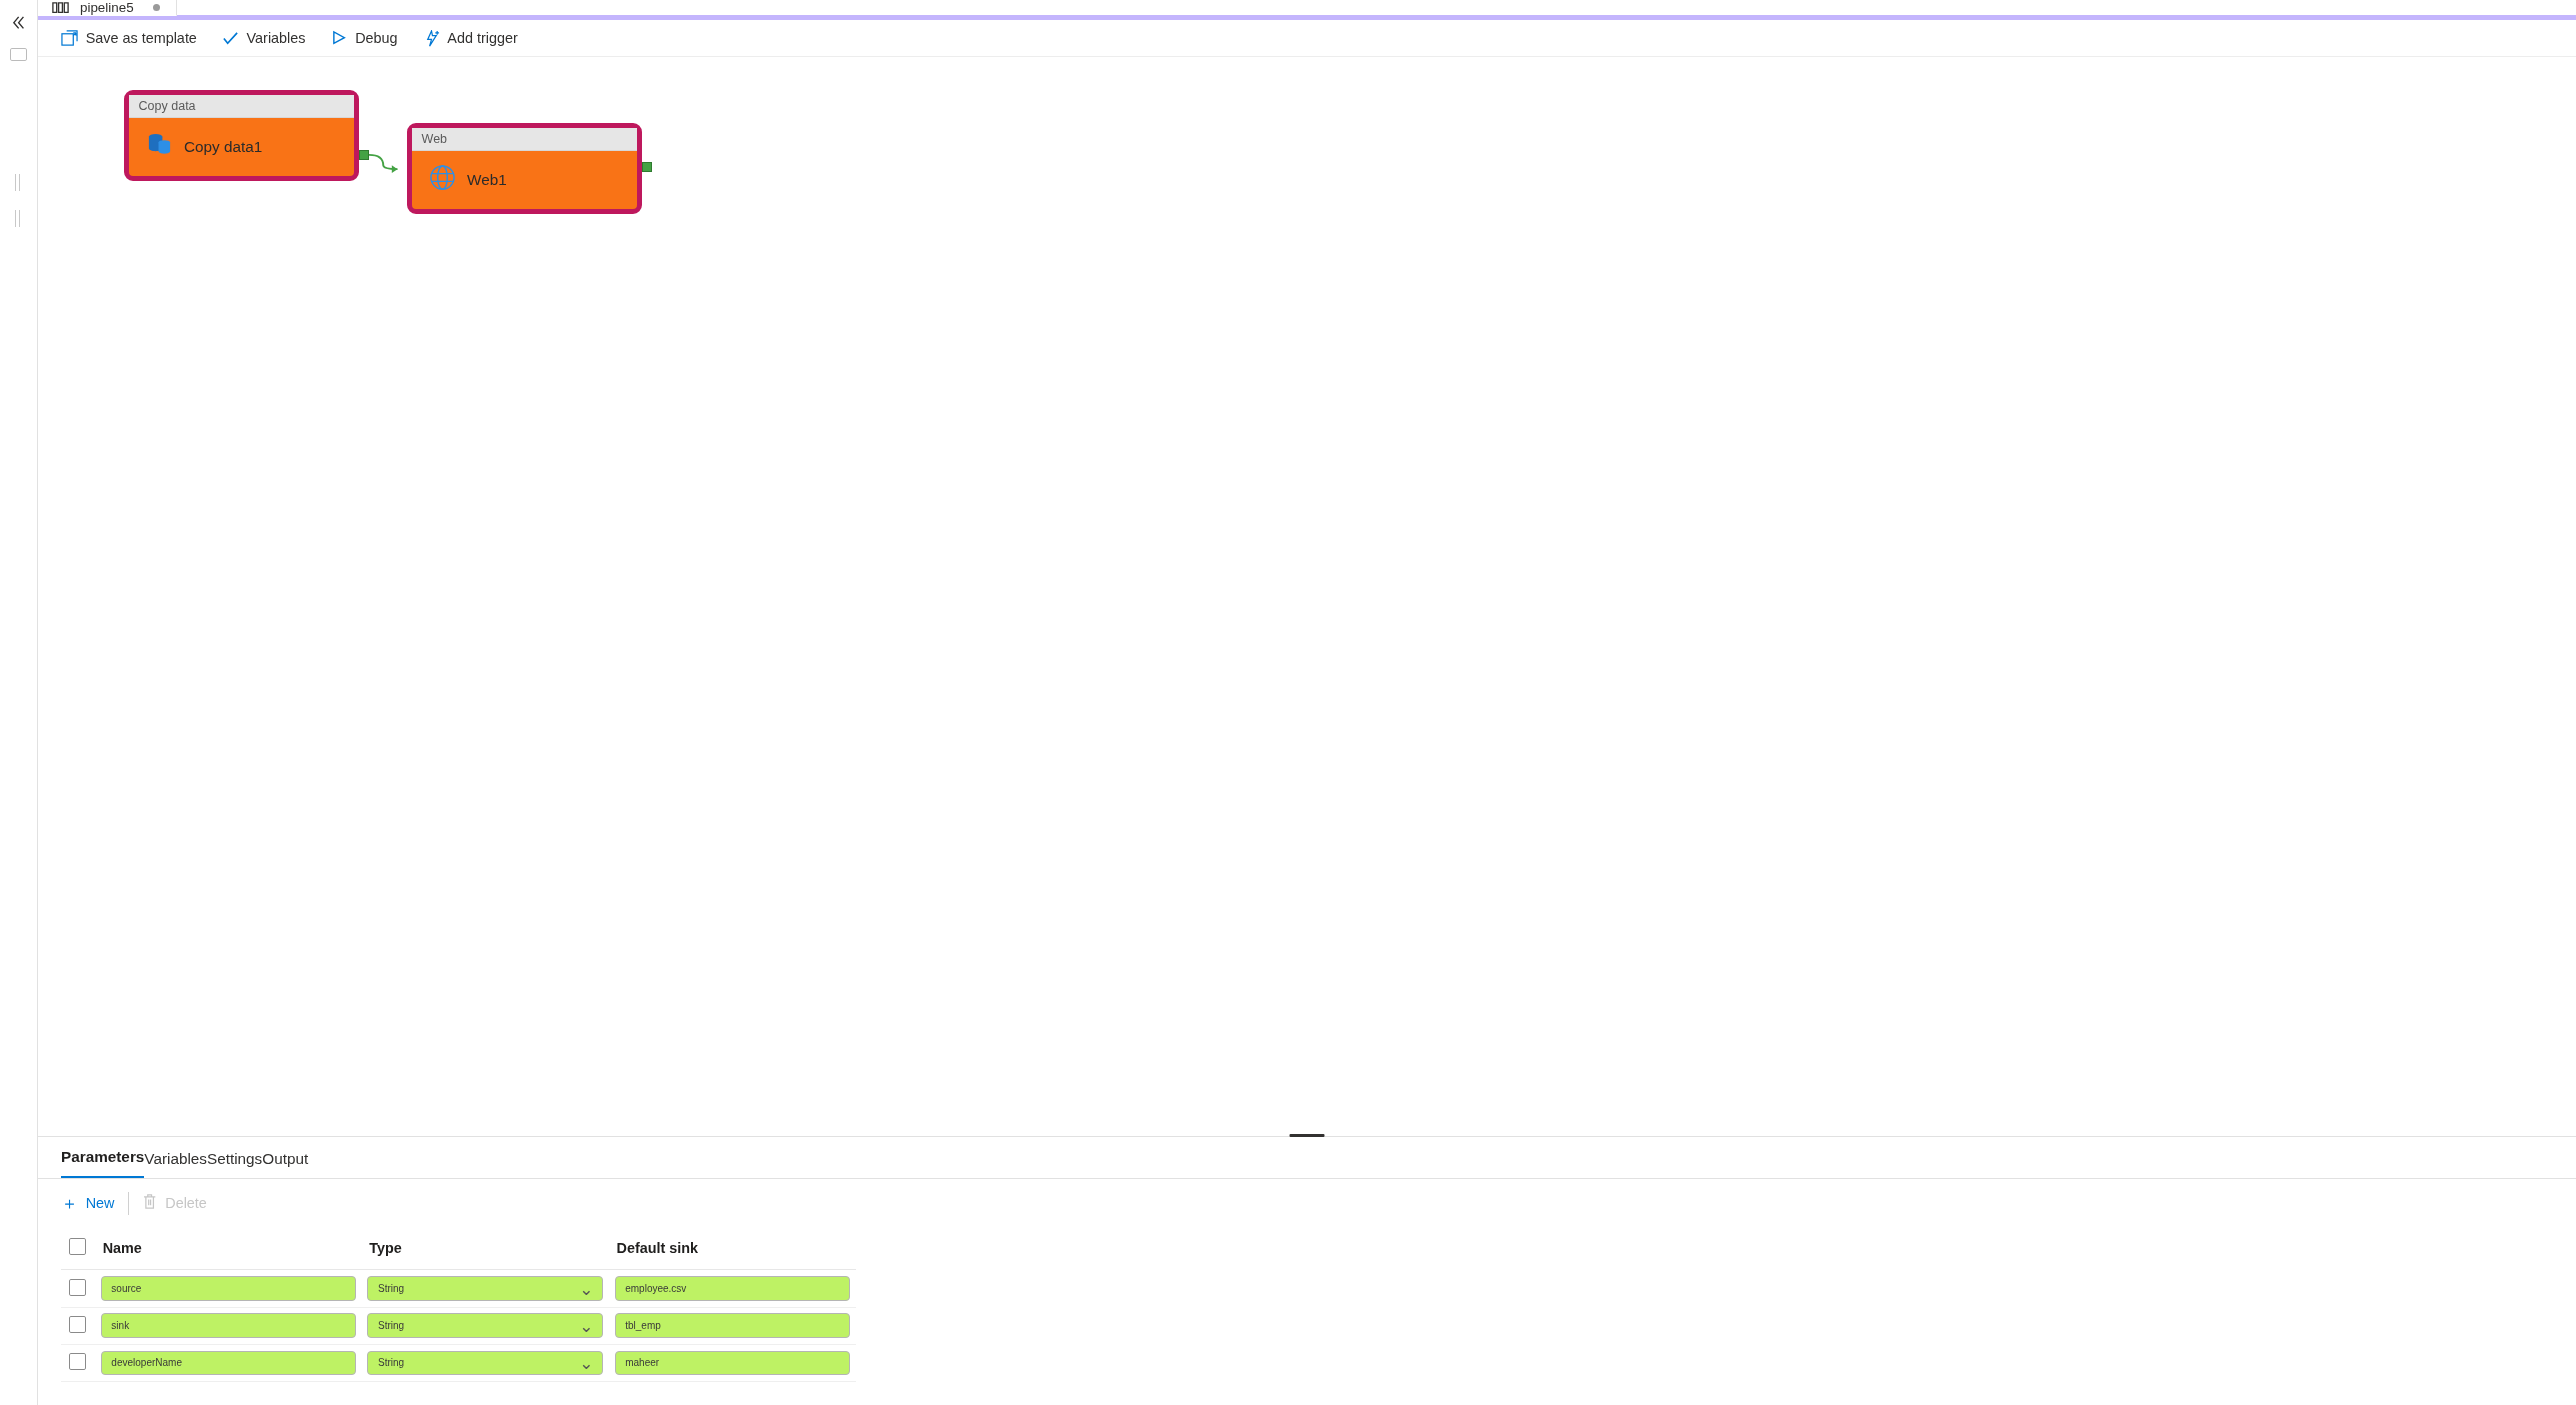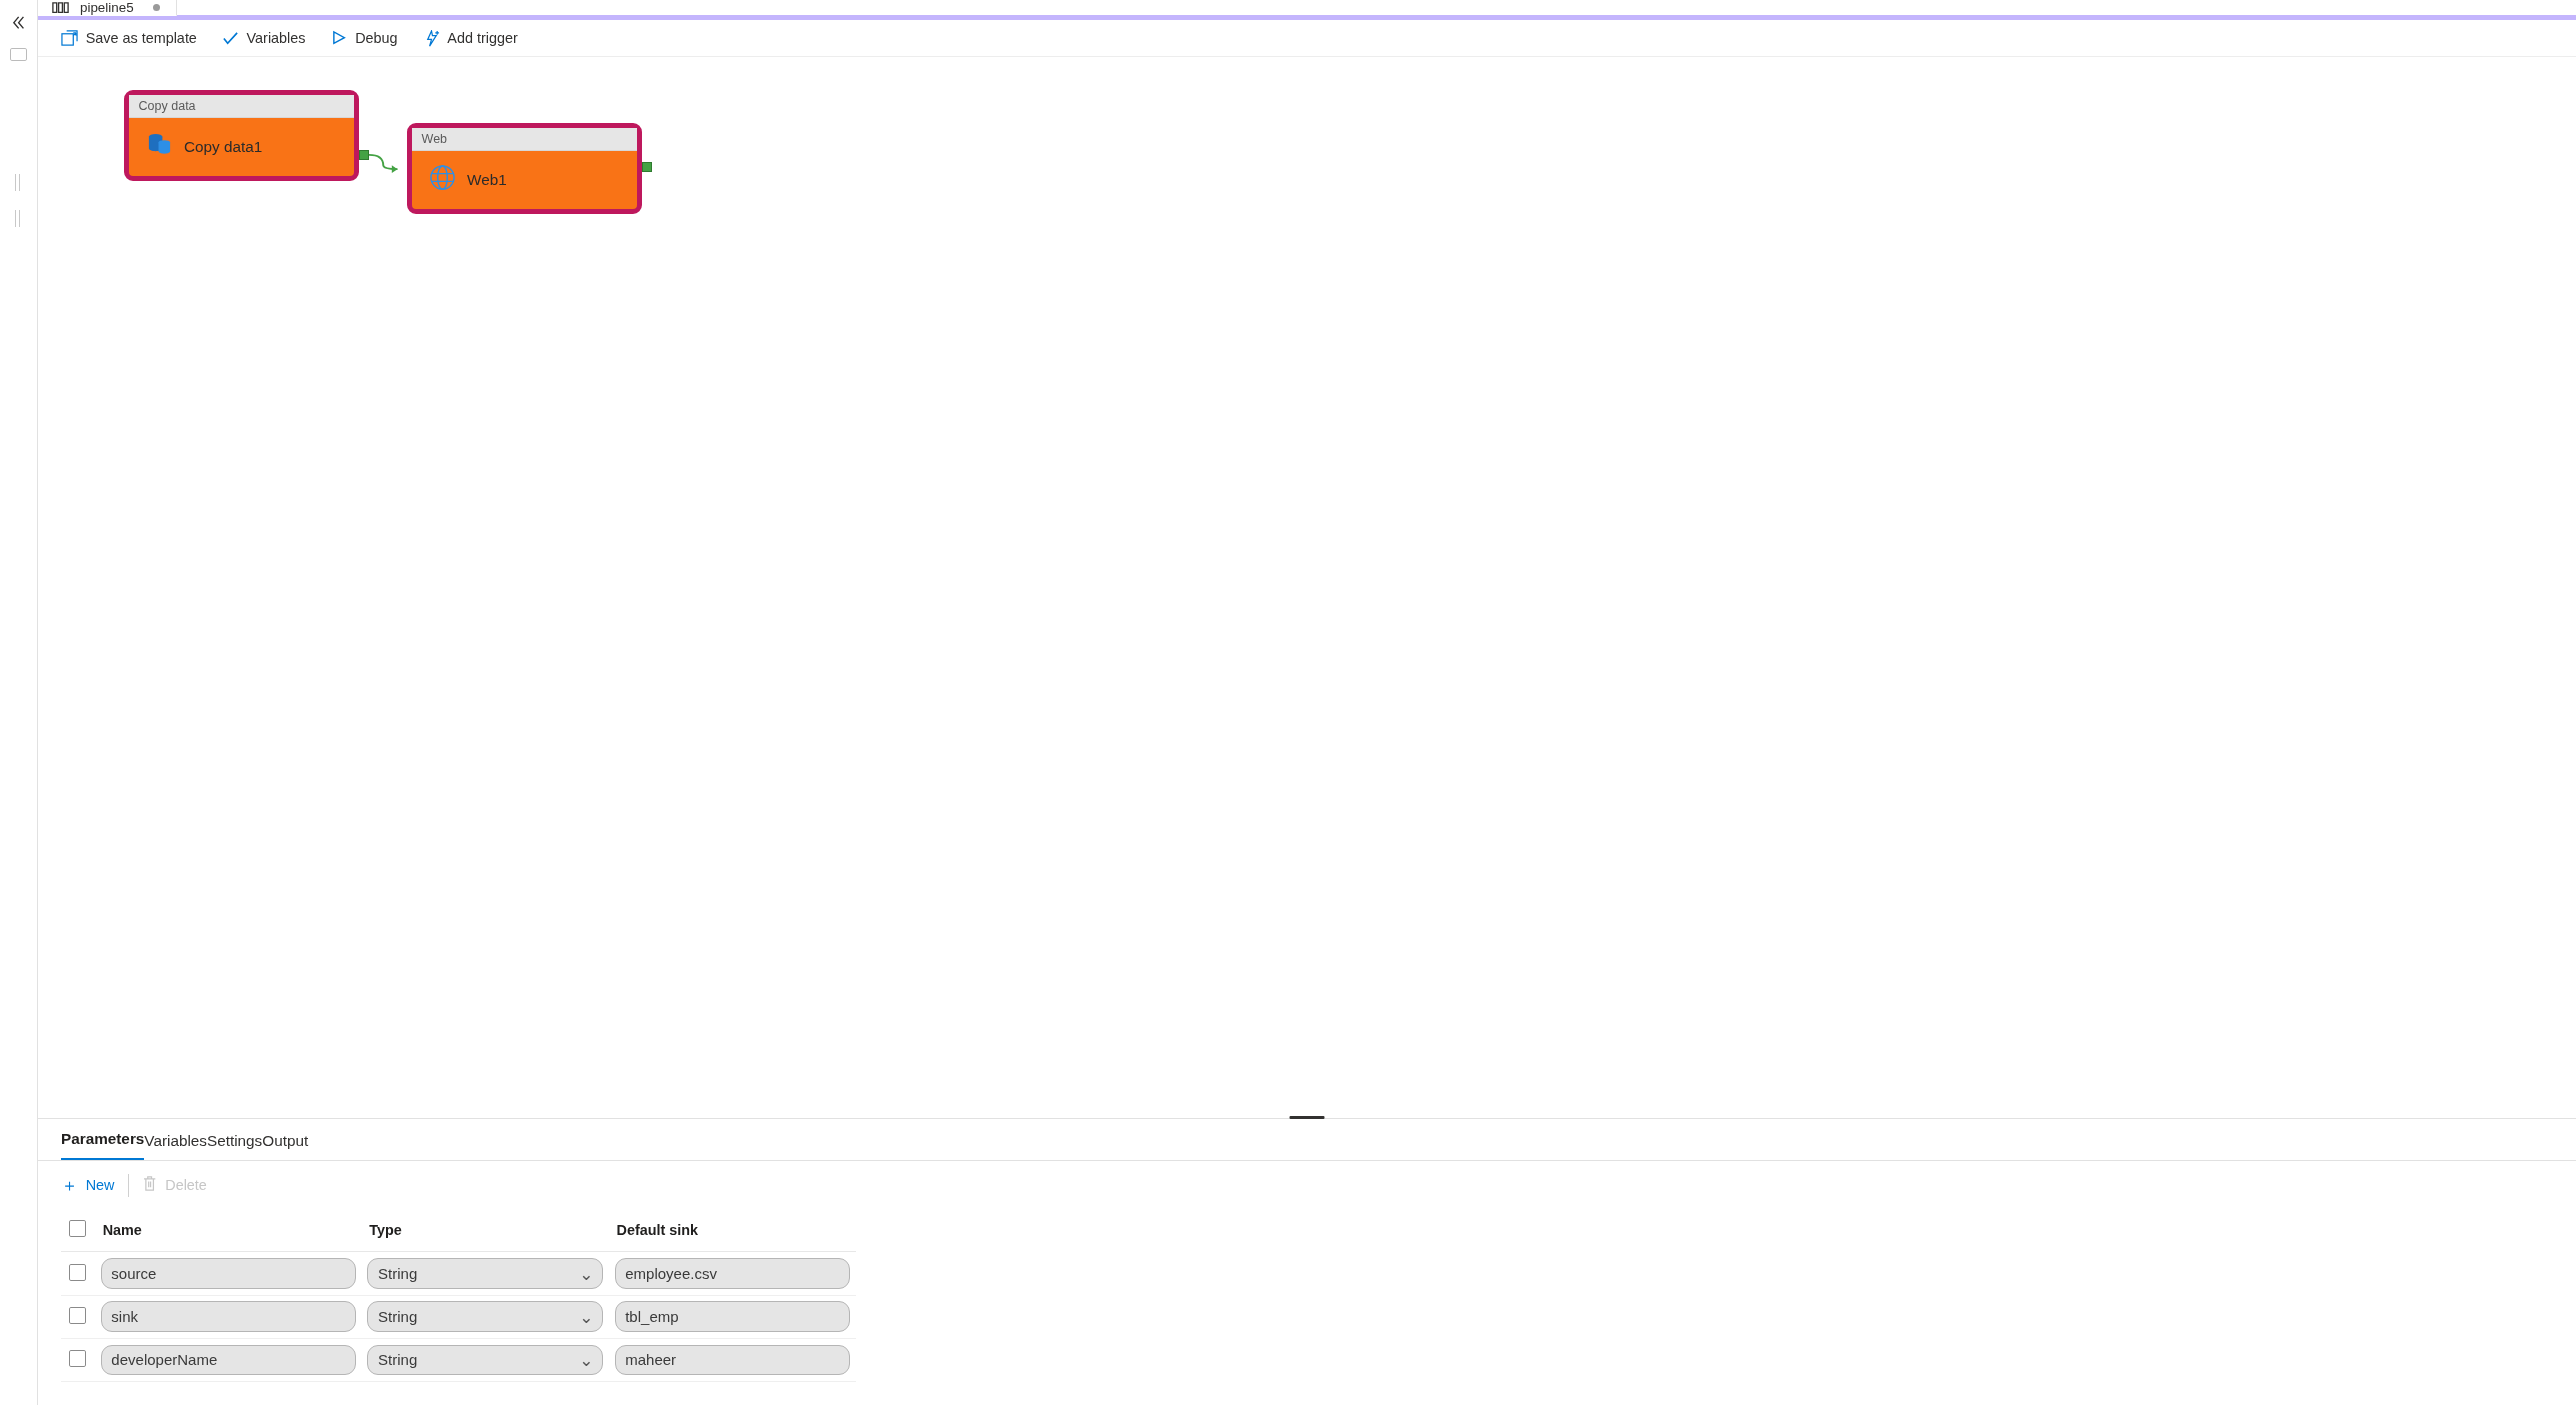--- a/index.html
+++ b/index.html
@@ -34,21 +34,21 @@
 .row-actions{display:flex;align-items:center;gap:13.4px;padding:13.4px 23px}
 .act{display:flex;align-items:center;gap:7.7px;cursor:pointer;font-size:14.4px}
 .act.new{color:#0078d4}
 .sep{width:1px;height:23px;background:#d0d0d0}
 .act.disabled{color:#c6c6c6;cursor:not-allowed}
 .grid{padding:1.9px 23px 23px}
 table{border-collapse:collapse;width:795px}
 th{text-align:left;font-weight:600;font-size:14.4px;padding:7.7px 7.7px 11.5px;color:#201f1e;border-bottom:1px solid #e7e7e7}
 td{padding:5.8px 5.8px;border-bottom:1px solid #efefef}
 .chk{width:17px;height:17px;border:1px solid #8a8a8a;border-radius:1.9px;background:#fff;cursor:pointer;display:inline-block}
-.cell-in{width:100%;border:1px solid #b5b5b5;border-radius:11px;padding:5.8px 9.6px;font-size:15px;color:#3a3a3a;background:#e5e5e5}
+.cell-in{width:100%;border:1px solid #b5b5b5;border-radius:4px;padding:5.8px 9.6px;font-size:10px;color:#3a3a3a;background:#bef264}
 .sel{position:relative}
 .sel .caret{position:absolute;right:9.6px;top:50%;transform:translateY(-50%);color:#555}
 th:first-child,td:first-child{width:33px;text-align:center}
 th:nth-child(2),td:nth-child(2){width:259px}
 th:nth-child(3),td:nth-child(3){width:240px}
 th:nth-child(4),td:nth-child(4){width:240px}
 .plus{font-size:17px;font-weight:400;line-height:1}
 .chev{font-size:17px;line-height:1}
 </style>
 </head>

